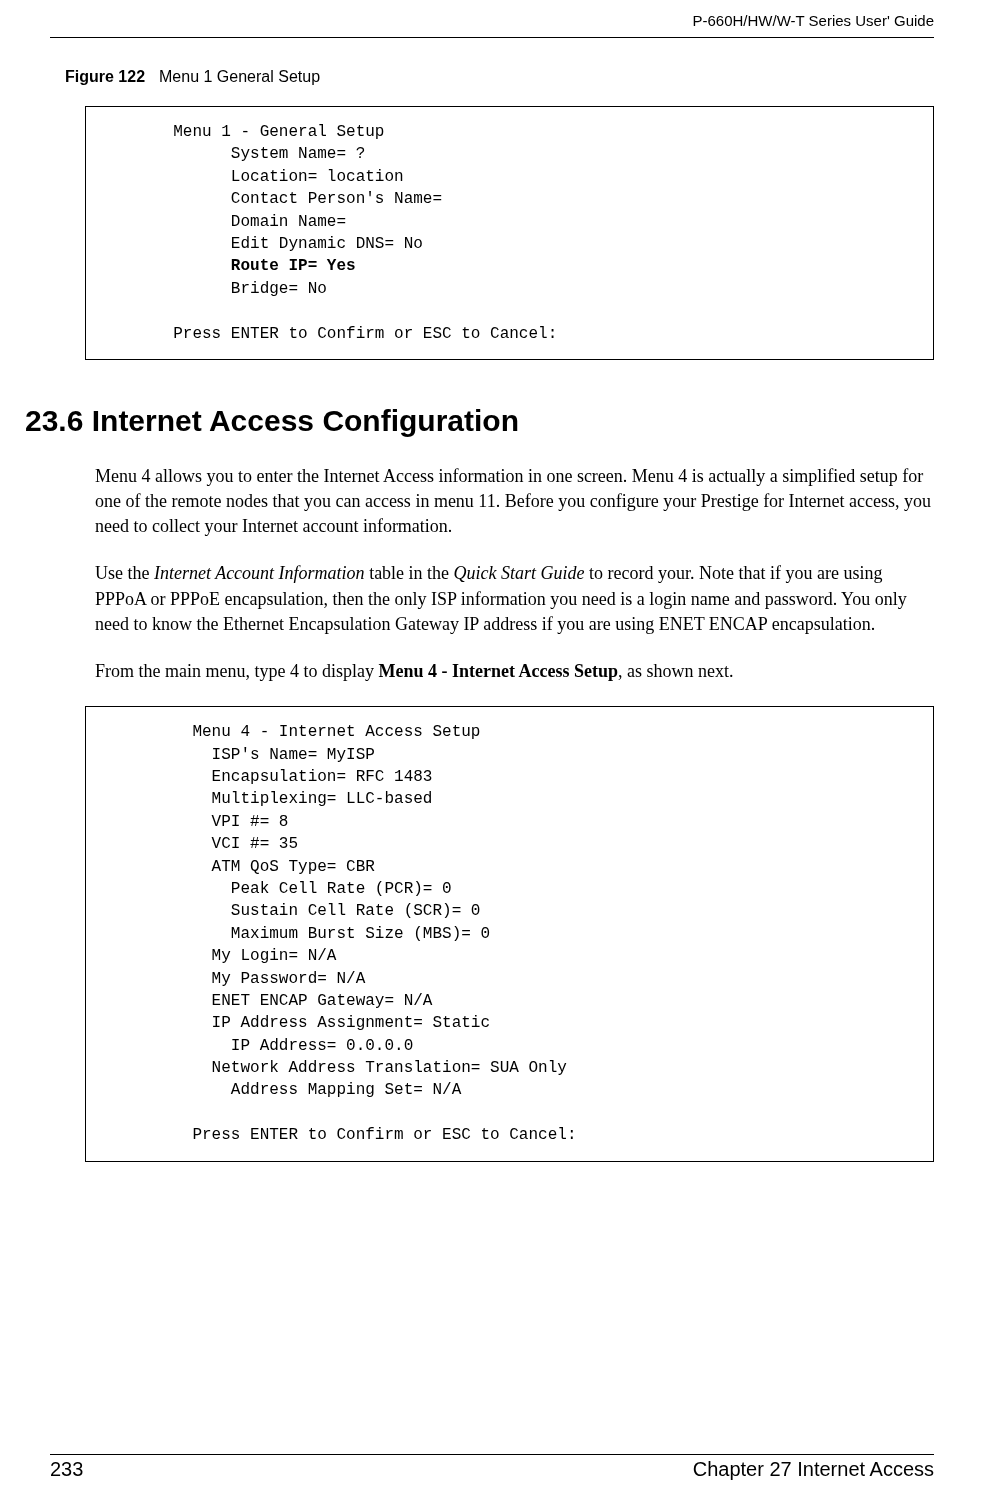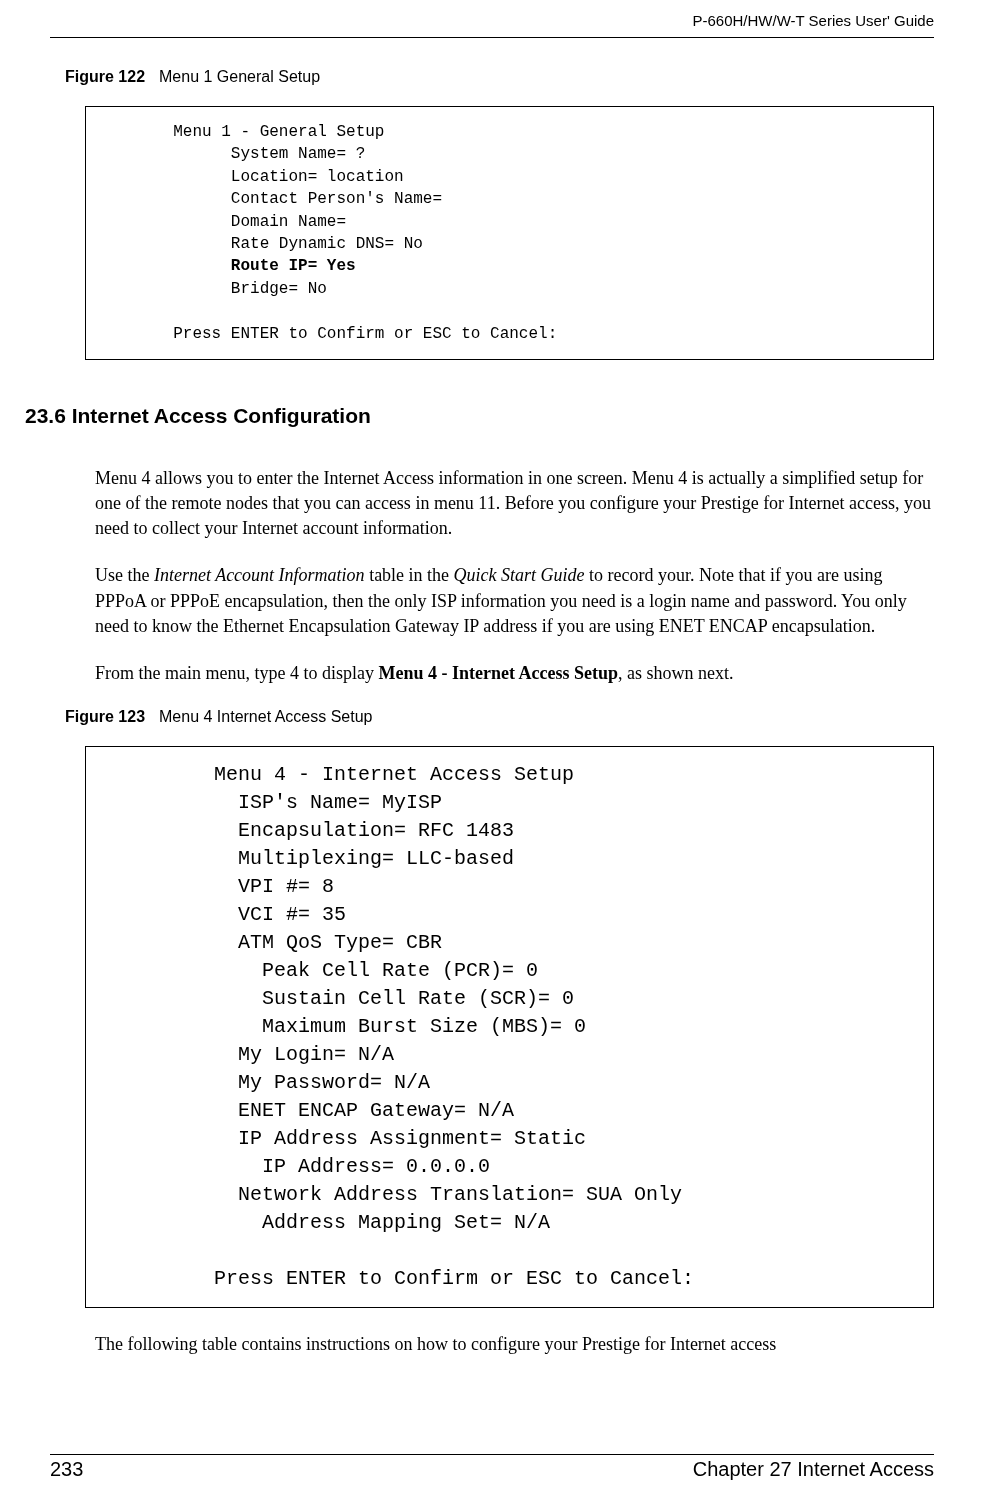--- a/index.html
+++ b/index.html
@@ -50,24 +50,24 @@
       line-height: 1.4;
       white-space: pre;
       margin-bottom: 44px;
       margin-left: -10px;
     }
     .menu-box .bold-line {
       font-weight: bold;
     }
     .section-heading {
       font-family: Arial, Helvetica, sans-serif;
-      font-size: 21px;
+      font-size: 30px;
       font-weight: bold;
       margin-left: -70px;
-      margin-bottom: 38px;
+      margin-bottom: 26px;
     }
     .body-text {
       font-size: 18px;
       line-height: 1.4;
       margin-bottom: 22px;
     }
     .body-text .italic {
       font-style: italic;
       margin-top: 30px;
     }
@@ -81,21 +81,21 @@
       margin-left: -30px;
     }
     .figure-caption-2 .figure-label {
       font-weight: bold;
       margin-right: 14px;
     }
     .menu-box-2 {
       border: 1.5px solid #000;
       padding: 14px 20px;
       font-family: "Courier New", Courier, monospace;
-      font-size: 20px;
+      font-size: 16px;
       line-height: 1.4;
       white-space: pre;
       margin-bottom: 24px;
       margin-left: -10px;
     }
     .footer-rule {
       border: none;
       border-top: 1.5px solid #000;
       margin: 0 50px;
       position: absolute;
@@ -128,41 +128,38 @@
 
   <div class="figure-caption">
     <span class="figure-label">Figure 122</span><span>Menu 1 General Setup</span>
   </div>
 
   <div class="menu-box"><span>       Menu 1 - General Setup</span>
 <span>             System Name= ?</span>
 <span>             Location= location</span>
 <span>             Contact Person's Name=</span>
 <span>             Domain Name=</span>
-<span>             Rate Dynamic DNS= No</span>
+<span>             Edit Dynamic DNS= No</span>
 <span class="bold-line">             Route IP= Yes</span>
 <span>             Bridge= No</span>
 <span></span>
 <span>       Press ENTER to Confirm or ESC to Cancel:</span></div>
 
   <h2 class="section-heading">23.6  Internet Access Configuration</h2>
 
   <p class="body-text">Menu 4 allows you to enter the Internet Access information in one screen.  Menu 4 is actually a simplified setup for one of the remote nodes that you can access in menu 11.  Before you configure your Prestige for Internet access, you need to collect your Internet account information.</p>
 
   <p class="body-text">
     <span>Use the </span><span class="italic">Internet Account Information</span><span> table in the </span><span class="italic">Quick Start Guide</span><span> to record your. Note that if you are using PPPoA or PPPoE encapsulation, then the only ISP information you need is a login name and password. You only need to know the Ethernet Encapsulation Gateway IP address if you are using ENET ENCAP encapsulation.</span>
   </p>
 
   <p class="body-text">
     <span>From the main menu, type 4 to display </span><span class="bold">Menu 4 - Internet Access Setup</span><span>, as shown next.</span>
   </p>
 
-  <div class="figure-caption-2">
-    <span class="figure-label">Figure 123</span><span>Menu 4 Internet Access Setup</span>
-  </div>
 
   <div class="menu-box-2"><span>         Menu 4 - Internet Access Setup</span>
 <span>           ISP's Name= MyISP</span>
 <span>           Encapsulation= RFC 1483</span>
 <span>           Multiplexing= LLC-based</span>
 <span>           VPI #= 8</span>
 <span>           VCI #= 35</span>
 <span>           ATM QoS Type= CBR</span>
 <span>             Peak Cell Rate (PCR)= 0</span>
 <span>             Sustain Cell Rate (SCR)= 0</span>
@@ -170,21 +167,20 @@
 <span>           My Login= N/A</span>
 <span>           My Password= N/A</span>
 <span>           ENET ENCAP Gateway= N/A</span>
 <span>           IP Address Assignment= Static</span>
 <span>             IP Address= 0.0.0.0</span>
 <span>           Network Address Translation= SUA Only</span>
 <span>             Address Mapping Set= N/A</span>
 <span></span>
 <span>         Press ENTER to Confirm or ESC to Cancel:</span></div>
 
-  <p class="body-text">The following table contains instructions on how to configure your Prestige for Internet access</p>
 
 </div>
 
 <hr class="footer-rule">
 <div class="footer-row">
   <span>233</span>
   <span>Chapter 27 Internet Access</span>
 </div>
 
 </body></html>

